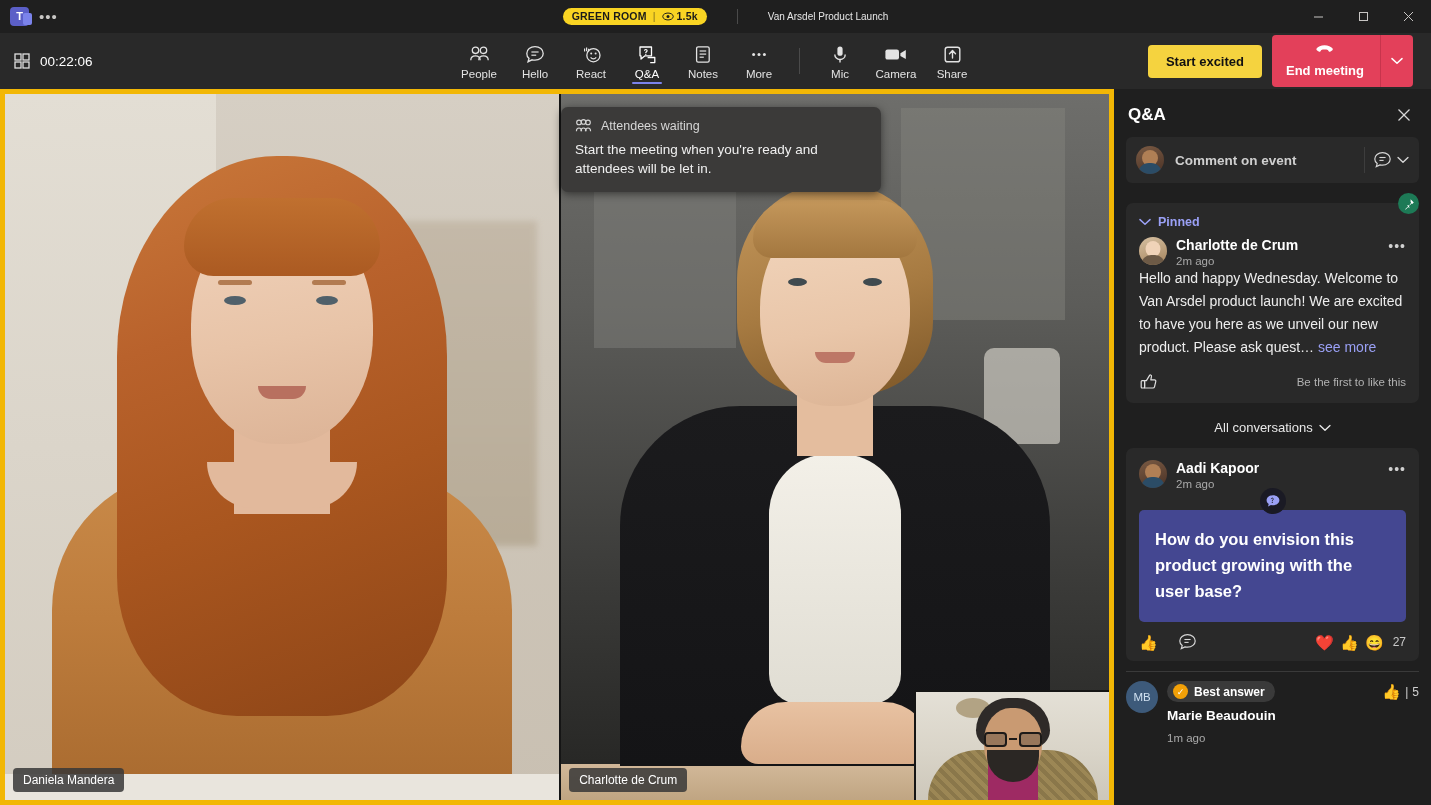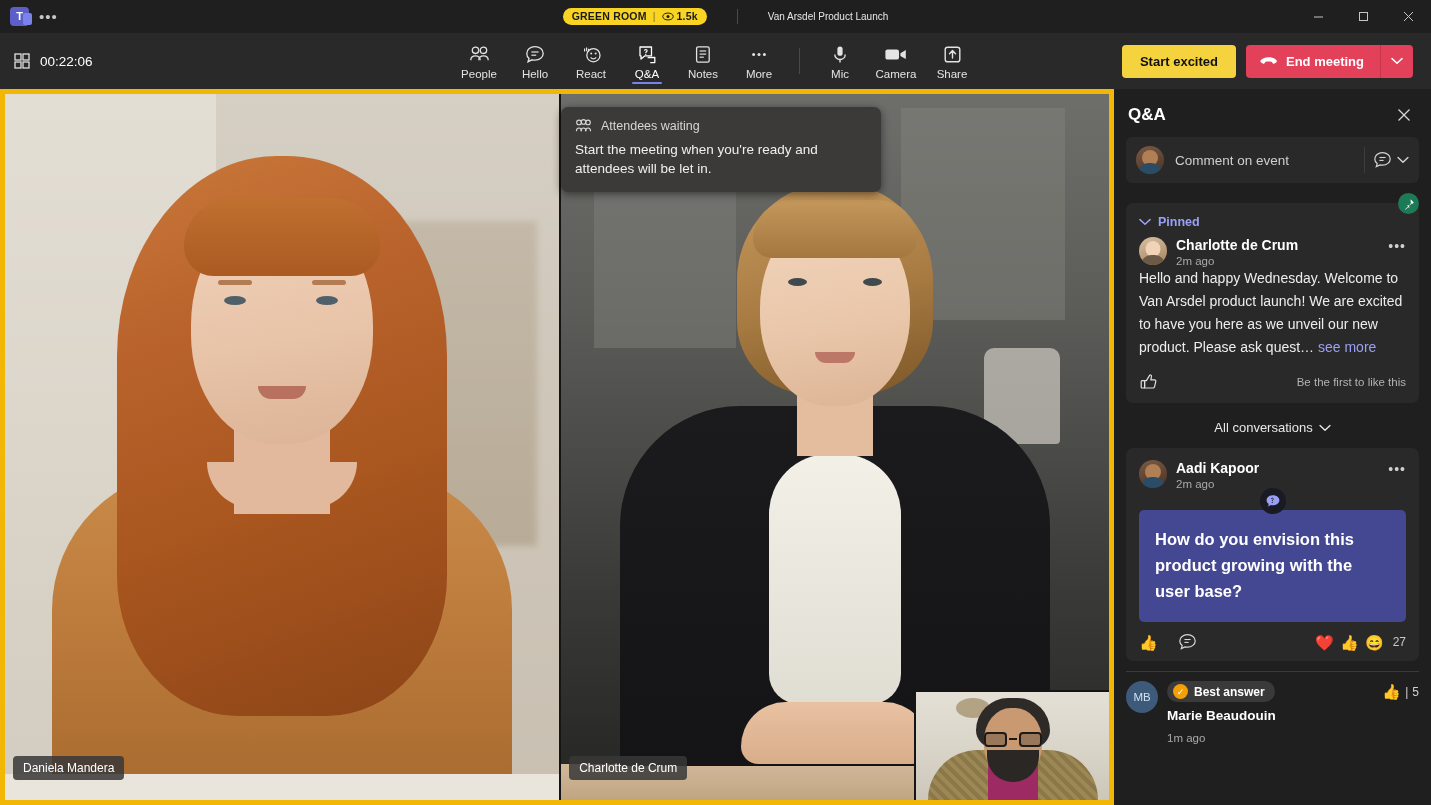--- a/index.html
+++ b/index.html
@@ -82,21 +82,21 @@
 
   .tl-right { margin-left: auto; display: flex; align-items: center; gap: 10px; padding-right: 18px; }
   .btn-start {
     background: #f5d33f; color: #111; font-weight: bold; font-size: 13px;
     border: none; border-radius: 4px; padding: 9px 18px; cursor: default;
   }
   .end-group { display: flex; align-items: stretch; }
   .btn-end {
     background: #e3405a; color: #fff; font-weight: bold; font-size: 13px;
     border: none; border-radius: 4px 0 0 4px; padding: 9px 16px 9px 14px;
-    display: flex; align-items: center; gap: 9px; cursor: default;
+    display: flex; align-items: center; gap: 9px; cursor: default; flex-direction: column;
   }
   .btn-end-caret {
     background: #e3405a; color: #fff; border: none; border-left: 1px solid #c7344c;
     border-radius: 0 4px 4px 0; width: 33px; display: flex; align-items: center;
     justify-content: center; cursor: default;
   }
 
   
   .stage {
     position: absolute; left: 0; top: 89px; width: 1114px; height: 716px;
@@ -202,21 +202,21 @@
       width: 52px; height: 32px; border-radius: 0 0 30px 30px; background: #2b2724; }
   .p-shirt { position: absolute; left: 50%; bottom: 0; transform: translateX(-50%);
       width: 50px; height: 44px; background: #9e2a63; }
   .p-jacket { position: absolute; left: 50%; bottom: 0; transform: translateX(-50%);
       width: 170px; height: 50px; border-radius: 50px 50px 0 0;
       background: repeating-linear-gradient(45deg,#9c8755 0 4px,#8a774a 4px 8px); }
   .p-jacket::after { content: ''; position: absolute; left: 50%; bottom: 0; transform: translateX(-50%);
       width: 50px; height: 50px; background: #9e2a63; }
 
   .name-tag {
-    position: absolute; bottom: 20px; left: 8px;
+    position: absolute; bottom: 8px; left: 8px;
     background: rgba(55,55,55,.85); color: #fff; font-size: 12px;
     padding: 5px 10px; border-radius: 4px; max-width: 70%;
     white-space: nowrap; overflow: hidden; text-overflow: ellipsis;
   }
 
   
   .callout {
     position: absolute; left: 556px; top: 13px; width: 320px;
     background: #3b3a39; border-radius: 7px; padding: 12px 14px 14px;
     box-shadow: 0 2px 8px rgba(0,0,0,.5); z-index: 6;
@@ -232,21 +232,21 @@
   }
   .panel-head {
     display: flex; align-items: center; justify-content: space-between;
     padding: 16px 14px 10px 14px;
   }
   .panel-title { color: #fff; font-size: 17px; font-weight: bold; }
   .panel-close { color: #d6d6d6; font-size: 15px; padding: 3px 6px; cursor: default; }
 
   .compose {
     margin: 2px 12px 12px; background: #292929; border-radius: 6px;
-    display: flex; align-items: center; height: 46px; padding-left: 10px;
+    display: flex; align-items: center; height: 46px; padding-left: 10px; font-weight: bold;
   }
   .compose .ph { flex: 1; color: #cfcfcf; font-size: 13.5px; padding-left: 11px; }
   .compose-actions { display: flex; align-items: center; gap: 5px; padding: 0 10px 0 8px;
       border-left: 1px solid #3d3d3d; height: 26px; }
 
   .avatar { width: 28px; height: 28px; border-radius: 50%; flex: none; overflow: hidden; position: relative; }
   .av-aadi { background: linear-gradient(160deg,#7a5a43,#4a3226); }
   .av-aadi::before { content: ''; position: absolute; left: 50%; top: 4px; transform: translateX(-50%);
       width: 16px; height: 16px; border-radius: 50%; background: #b07f55; }
   .av-aadi::after { content: ''; position: absolute; left: 50%; bottom: 0; transform: translateX(-50%);

